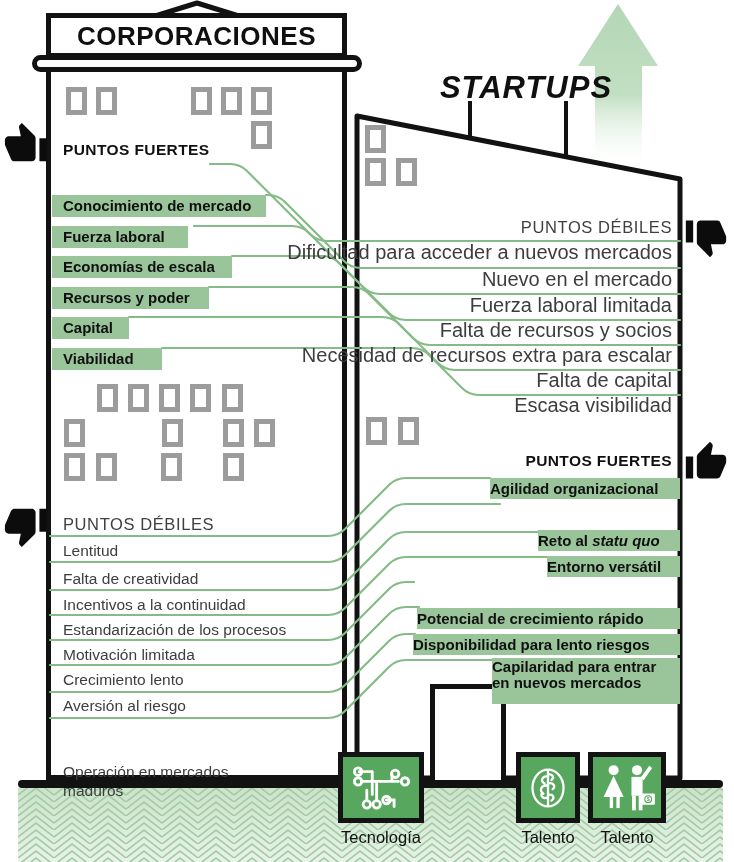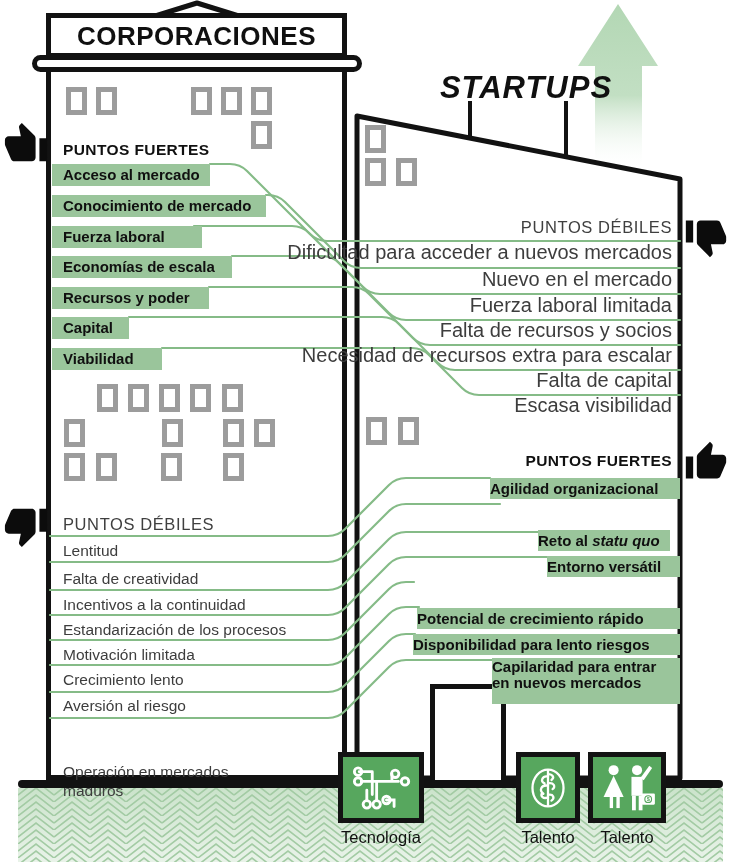--- a/index.html
+++ b/index.html
@@ -120,23 +120,22 @@
       <path d="M50 665 H328 Q338 665 345 658 L389 614 Q396 607 406 607 H419"></path>
       <path d="M50 692 H328 Q338 692 345 685 L389 641 Q396 634 406 634 H415"></path>
       <path d="M50 718 H328 Q338 718 345 711 L389 667 Q396 660 406 660 H492"></path>
     </g>
   </svg>
 
   <svg class="thumb" style="left:3px;top:120px;transform:scaleX(-1);" width="46" height="48" viewBox="0 0 24 24">
     <path fill="#0c0c0c" d="M1 21h4V9H1v12zm22-11c0-1.1-.9-2-2-2h-6.31l.95-4.57.03-.32c0-.41-.17-.79-.44-1.06L14.17 1 7.58 7.59C7.22 7.95 7 8.45 7 9v10c0 1.1.9 2 2 2h9c.83 0 1.54-.5 1.84-1.22l3.02-7.05c.09-.23.14-.47.14-.73v-2z"></path>
   </svg>
   <div class="abs hdr-bold" style="left:63px;top:141px;">PUNTOS FUERTES</div>
-  <div class="bar-l" style="top:164px;width:158px;">Acceso al mercado</div>
   <div class="bar-l" style="top:195px;width:214px;">Conocimiento de mercado</div>
-  <div class="bar-l" style="top:226px;width:150px;">Fuerza laboral</div>
+  <div class="bar-l" style="top:226px;width:136px;">Fuerza laboral</div>
   <div class="bar-l" style="top:256px;width:180px;">Economías de escala</div>
   <div class="bar-l" style="top:287px;width:157px;">Recursos y poder</div>
   <div class="bar-l" style="top:317px;width:77px;">Capital</div>
   <div class="bar-l" style="top:348px;width:110px;">Viabilidad</div>
 
   <svg class="thumb" style="left:3px;top:502px;transform:rotate(180deg);" width="46" height="48" viewBox="0 0 24 24">
     <path fill="#0c0c0c" d="M1 21h4V9H1v12zm22-11c0-1.1-.9-2-2-2h-6.31l.95-4.57.03-.32c0-.41-.17-.79-.44-1.06L14.17 1 7.58 7.59C7.22 7.95 7 8.45 7 9v10c0 1.1.9 2 2 2h9c.83 0 1.54-.5 1.84-1.22l3.02-7.05c.09-.23.14-.47.14-.73v-2z"></path>
   </svg>
   <div class="abs hdr-light" style="left:63px;top:515px;">PUNTOS DÉBILES</div>
   <div class="row-l" style="top:541px;">Lentitud</div>
@@ -158,21 +157,21 @@
   <div class="row-r" style="top:322px;">Falta de recursos y socios</div>
   <div class="row-r" style="top:347px;">Necesidad de recursos extra para escalar</div>
   <div class="row-r" style="top:372px;">Falta de capital</div>
   <div class="row-r" style="top:397px;">Escasa visibilidad</div>
 
   <svg class="thumb" style="left:684px;top:438px;" width="44" height="48" viewBox="0 0 24 24">
     <path fill="#0c0c0c" d="M1 21h4V9H1v12zm22-11c0-1.1-.9-2-2-2h-6.31l.95-4.57.03-.32c0-.41-.17-.79-.44-1.06L14.17 1 7.58 7.59C7.22 7.95 7 8.45 7 9v10c0 1.1.9 2 2 2h9c.83 0 1.54-.5 1.84-1.22l3.02-7.05c.09-.23.14-.47.14-.73v-2z"></path>
   </svg>
   <div class="abs hdr-bold" style="right:62px;top:452px;">PUNTOS FUERTES</div>
   <div class="bar-r" style="top:478px;left:490px;width:190px;"><span>Agilidad organizacional</span><i></i></div>
-  <div class="bar-r" style="top:530px;left:538px;width:132px;"><span>Reto al </span><i>statu quo</i></div>
+  <div class="bar-r" style="top:530px;left:538px;width:142px;"><span>Reto al </span><i>statu quo</i></div>
   <div class="bar-r" style="top:556px;left:547px;width:133px;"><span>Entorno versátil</span><i></i></div>
   <div class="bar-r" style="top:608px;left:417px;width:263px;"><span>Potencial de crecimiento rápido</span><i></i></div>
   <div class="bar-r" style="top:634px;left:413px;width:267px;"><span>Disponibilidad para lento riesgos</span><i></i></div>
   <div class="bar-r tall" style="top:658px;left:492px;width:188px;"><span>Capilaridad para entrar en nuevos mercados</span><i></i></div>
 
   <div class="abs ground"></div>
   <svg class="abs chevrons" width="705" height="74">
     <defs>
       <linearGradient id="pg" x1="0" y1="0" x2="0" y2="1">
         <stop offset="0" stop-color="#cbe3cb"></stop>

